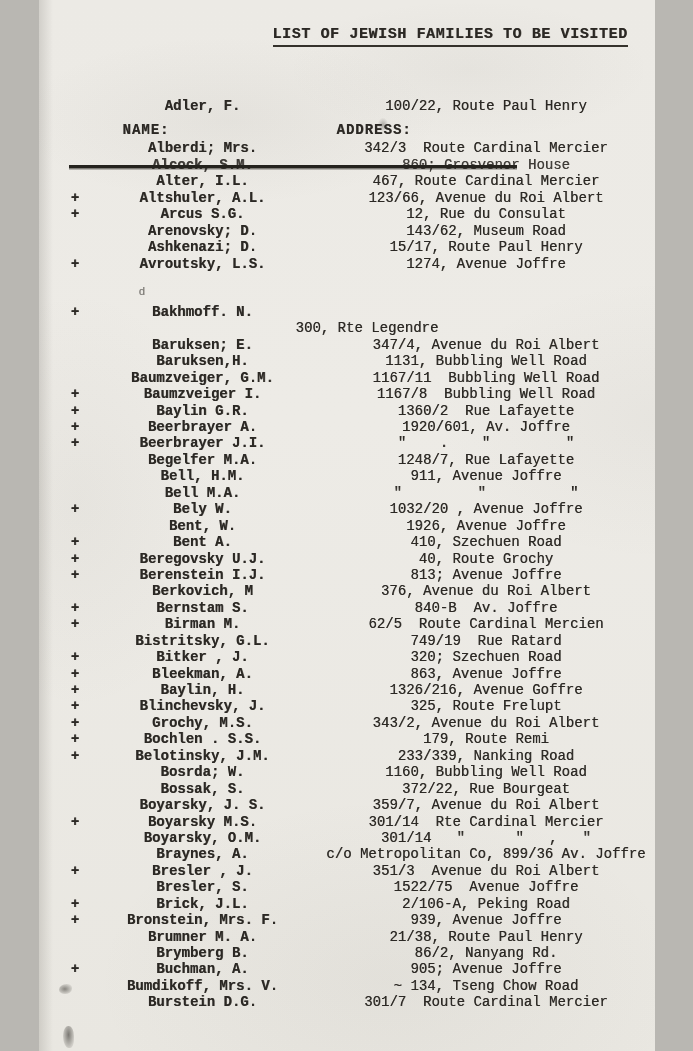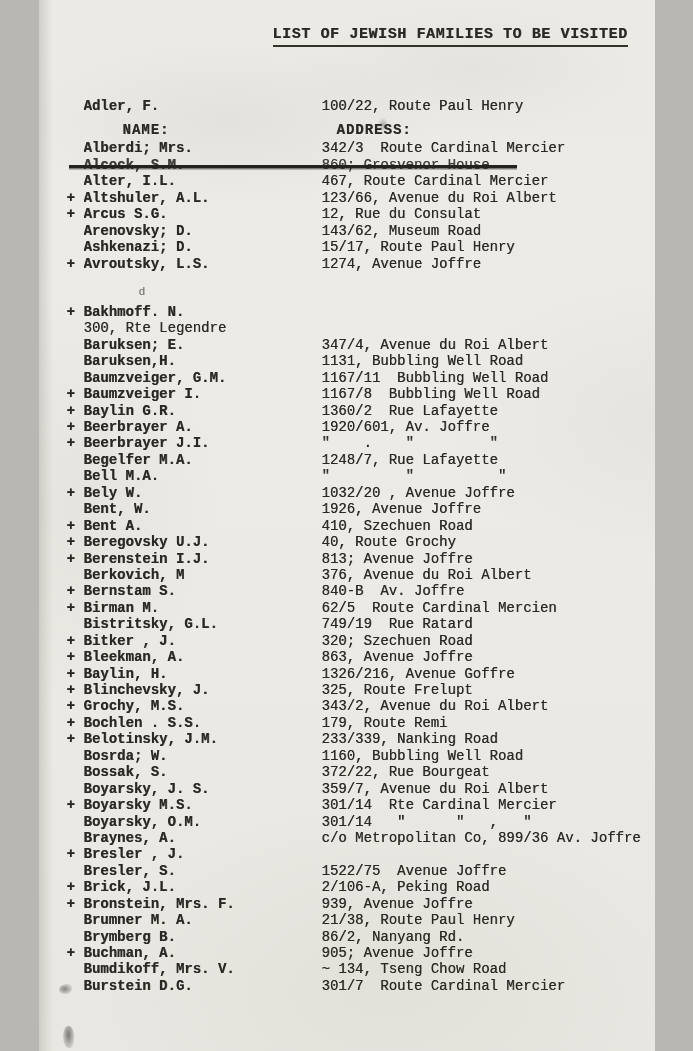--- a/index.html
+++ b/index.html
@@ -10,20 +10,21 @@
     background:
       radial-gradient(ellipse 300px 120px at 190px 120px, rgba(120,115,105,0.07), transparent 70%),
       radial-gradient(ellipse 260px 100px at 430px 70px,  rgba(120,115,105,0.06), transparent 70%),
       radial-gradient(ellipse 200px 300px at 40px 500px,  rgba(110,105,95,0.05),  transparent 70%),
       radial-gradient(ellipse 320px 200px at 620px 420px, rgba(110,105,95,0.05),  transparent 70%),
       radial-gradient(ellipse 420px 260px at 350px 980px, rgba(110,105,95,0.06),  transparent 70%),
       linear-gradient(180deg,#eceae5 0%,#edebe6 40%,#e9e7e1 100%);
     overflow:hidden;
     font-family:"Liberation Mono","DejaVu Sans Mono",monospace;
     color:#2b2824;
+    text-align:center;
   }
   .ink{ text-shadow:0.4px 0.4px 0.6px rgba(45,42,36,0.65); }
   .title{
     position:absolute;top:26px;left:234px;
     font-size:15px;font-weight:bold;letter-spacing:0.6px;
     border-bottom:2px solid #35322c;
     padding-bottom:2px;
     white-space:nowrap;
   }
   .col-headers{position:absolute;top:86px;left:0;width:100%;height:18px;margin-top:36px;}
@@ -180,20 +181,25 @@
       <span class="name">Beerbrayer J.I.</span>
       <span class="addr">"    .    "         "</span>
     </div>
 
     <div class="row ink">
       <span class="plus"></span>
       <span class="name">Begelfer M.A.</span>
       <span class="addr">1248/7, Rue Lafayette</span>
     </div>
 
+    <div class="row ink">
+      <span class="plus"></span>
+      <span class="name">Bell, H.M.</span>
+      <span class="addr">911, Avenue Joffre</span>
+    </div>
 
     <div class="row ink">
       <span class="plus"></span>
       <span class="name">Bell M.A.</span>
       <span class="addr">"         "          "</span>
     </div>
 
     <div class="row ink">
       <span class="plus">+</span>
       <span class="name">Bely W.</span>
@@ -322,20 +328,21 @@
 
     <div class="row ink">
       <span class="plus"></span>
       <span class="name">Braynes, A.</span>
       <span class="addr">c/o Metropolitan Co, 899/36 Av. Joffre</span>
     </div>
 
     <div class="row ink">
       <span class="plus">+</span>
       <span class="name">Bresler , J.</span>
+      <span class="addr">351/3  Avenue du Roi Albert</span>
     </div>
 
     <div class="row ink">
       <span class="plus"></span>
       <span class="name">Bresler, S.</span>
       <span class="addr">1522/75  Avenue Joffre</span>
     </div>
 
     <div class="row ink">
       <span class="plus">+</span>

